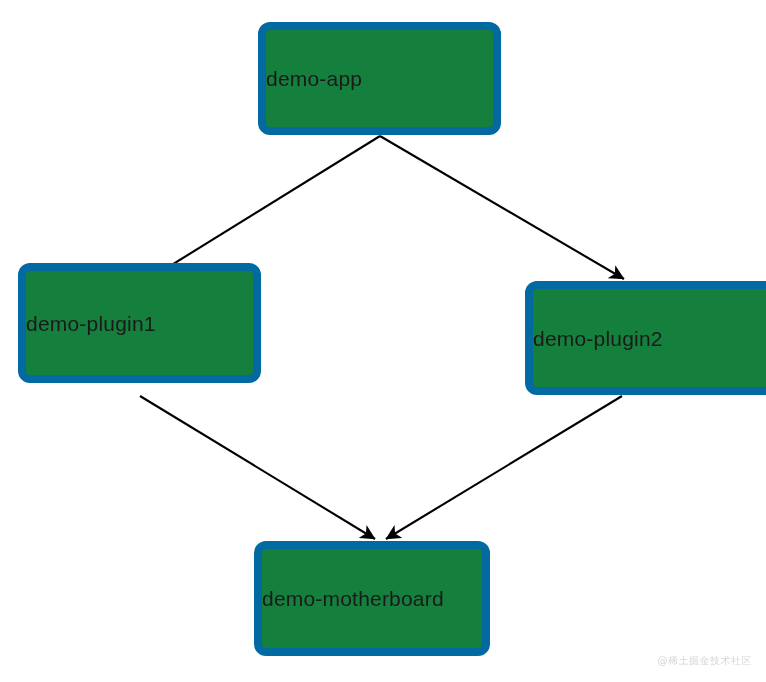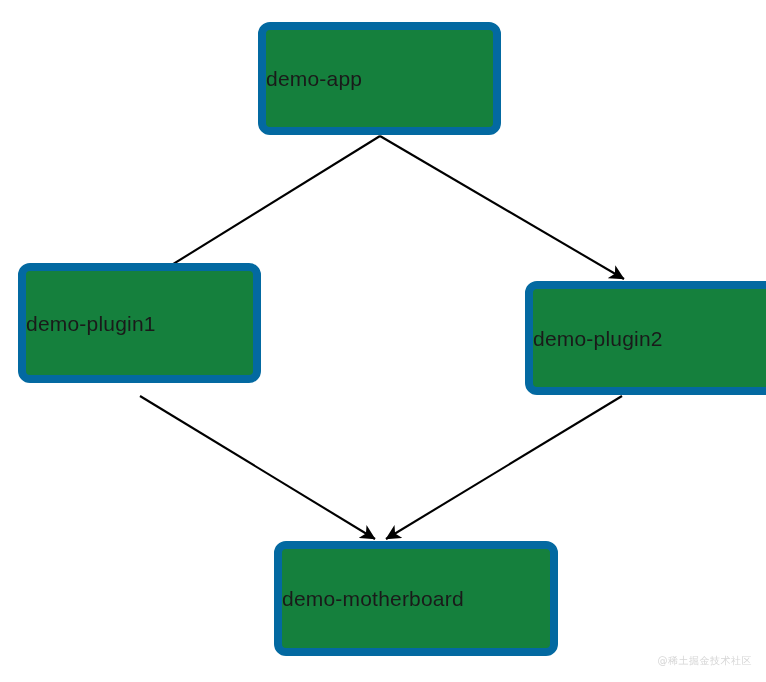--- a/index.html
+++ b/index.html
@@ -42,21 +42,21 @@
     font-size: 21px;
     line-height: 1;
     color: #1a1a1a;
     letter-spacing: 0.2px;
     white-space: nowrap;
     user-select: none;
   }
   #node-demo-app      { left: 258px; top: 22px;  width: 243px; height: 113px; }
   #node-demo-plugin1  { left: 18px;  top: 263px; width: 243px; height: 120px; }
   #node-demo-plugin2  { left: 498px; top: 281px; width: 282px; height: 114px; margin-left: 27px; }
-  #node-demo-motherboard { left: 274px; top: 541px; width: 284px; height: 115px; }
+  #node-demo-motherboard { left: 254px; top: 541px; width: 236px; height: 115px; }
 
   #watermark {
     position: absolute;
     right: 14px;
     bottom: 14px;
     font-family: "DejaVu Sans", sans-serif;
     font-size: 10px;
     color: #d6d6d6;
     letter-spacing: 0.5px;
     white-space: nowrap;

